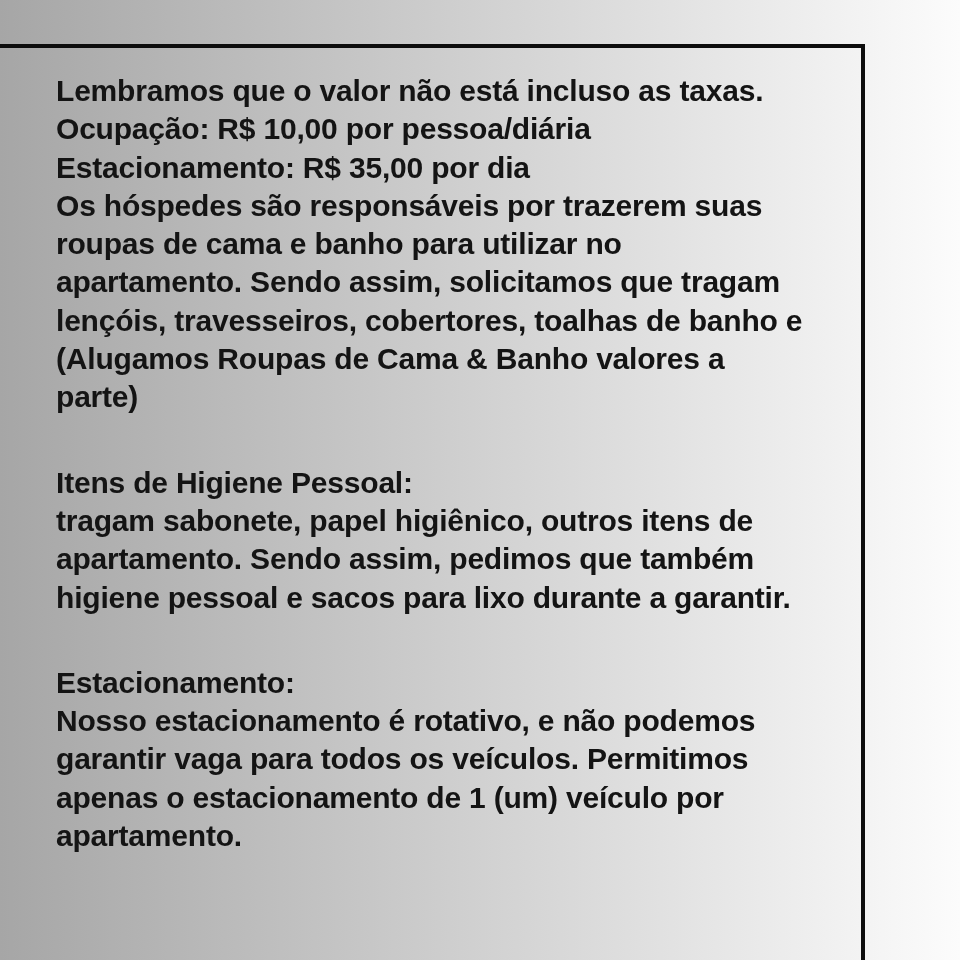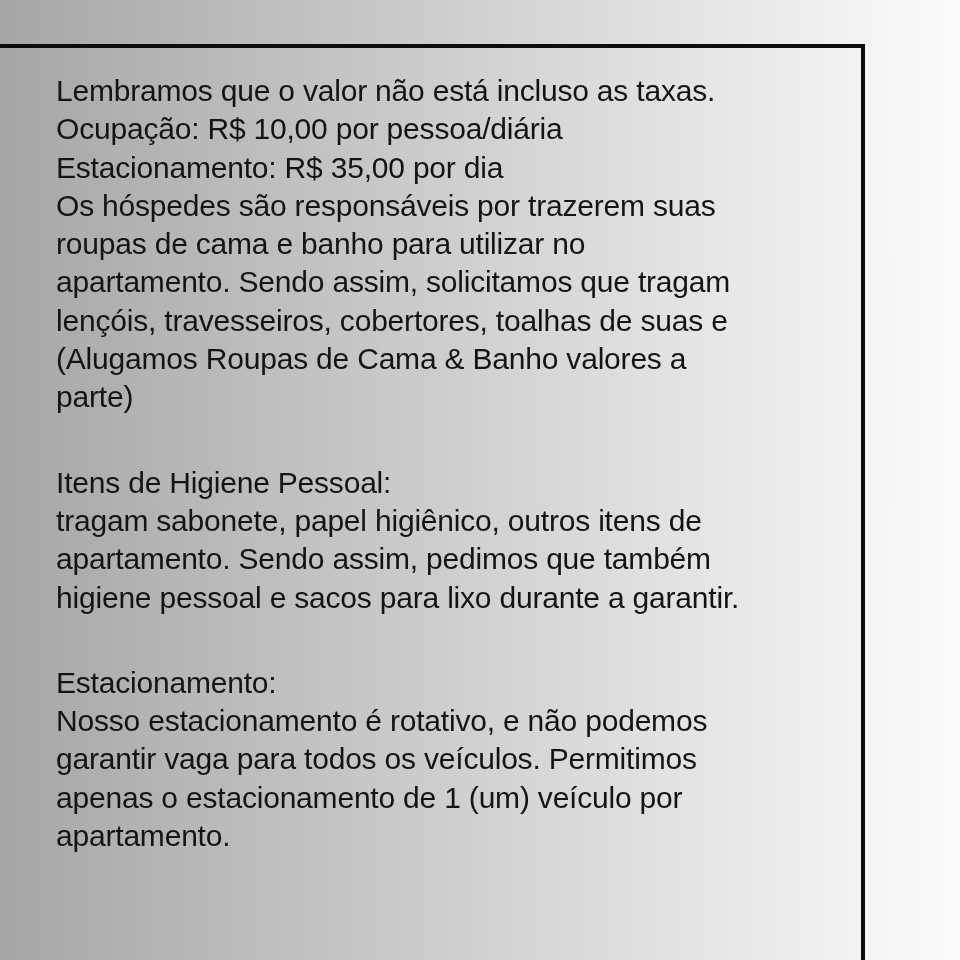--- a/index.html
+++ b/index.html
@@ -26,21 +26,21 @@
     border: 4px solid var(--frame-color, #0d0d0d);
     box-sizing: border-box;
     pointer-events: none;
   }
   .content {
     position: absolute;
     left: 56px;
     top: 72px;
     width: 780px;
     color: var(--text-color, #141414);
-    font-weight: 400;
+    font-weight: 700;
     font-size: 30px;
     line-height: 38.3px;
     letter-spacing: -0.2px;
   }
   .paragraph { margin: 0; }
   .paragraph + .paragraph { margin-top: 47px; }
   .text-line {
     white-space: nowrap;
     height: 38.3px;
   }
@@ -52,21 +52,21 @@
 
 <div class="content">
 
   <div class="paragraph">
     <div class="text-line">Lembramos que o valor não está incluso as taxas.</div>
     <div class="text-line">Ocupação: R$ 10,00 por pessoa/diária</div>
     <div class="text-line">Estacionamento: R$ 35,00 por dia</div>
     <div class="text-line">Os hóspedes são responsáveis por trazerem suas</div>
     <div class="text-line">roupas de cama e banho para utilizar no</div>
     <div class="text-line">apartamento. Sendo assim, solicitamos que tragam</div>
-    <div class="text-line">lençóis, travesseiros, cobertores, toalhas de suas e</div>
+    <div class="text-line">lençóis, travesseiros, cobertores, toalhas de banho e</div>
     <div class="text-line">(Alugamos Roupas de Cama &amp; Banho valores a</div>
     <div class="text-line">parte)</div>
   </div>
 
   <div class="paragraph">
     <div class="text-line">Itens de Higiene Pessoal:</div>
     <div class="text-line">tragam sabonete, papel higiênico, outros itens de</div>
     <div class="text-line">apartamento. Sendo assim, pedimos que também</div>
     <div class="text-line">higiene pessoal e sacos para lixo durante a garantir.</div>
   </div>

